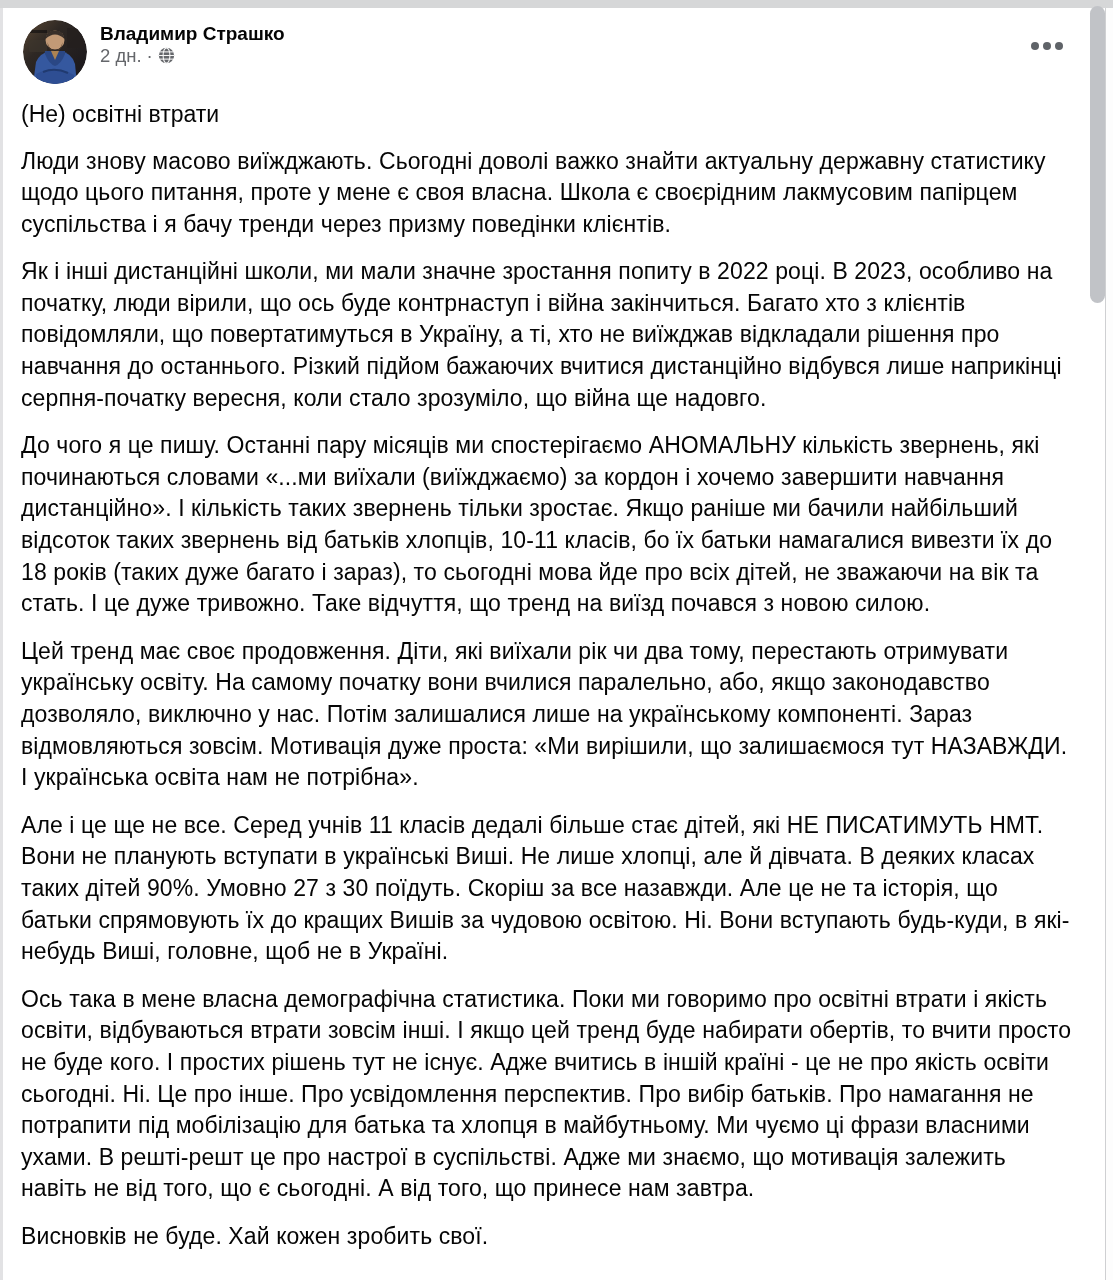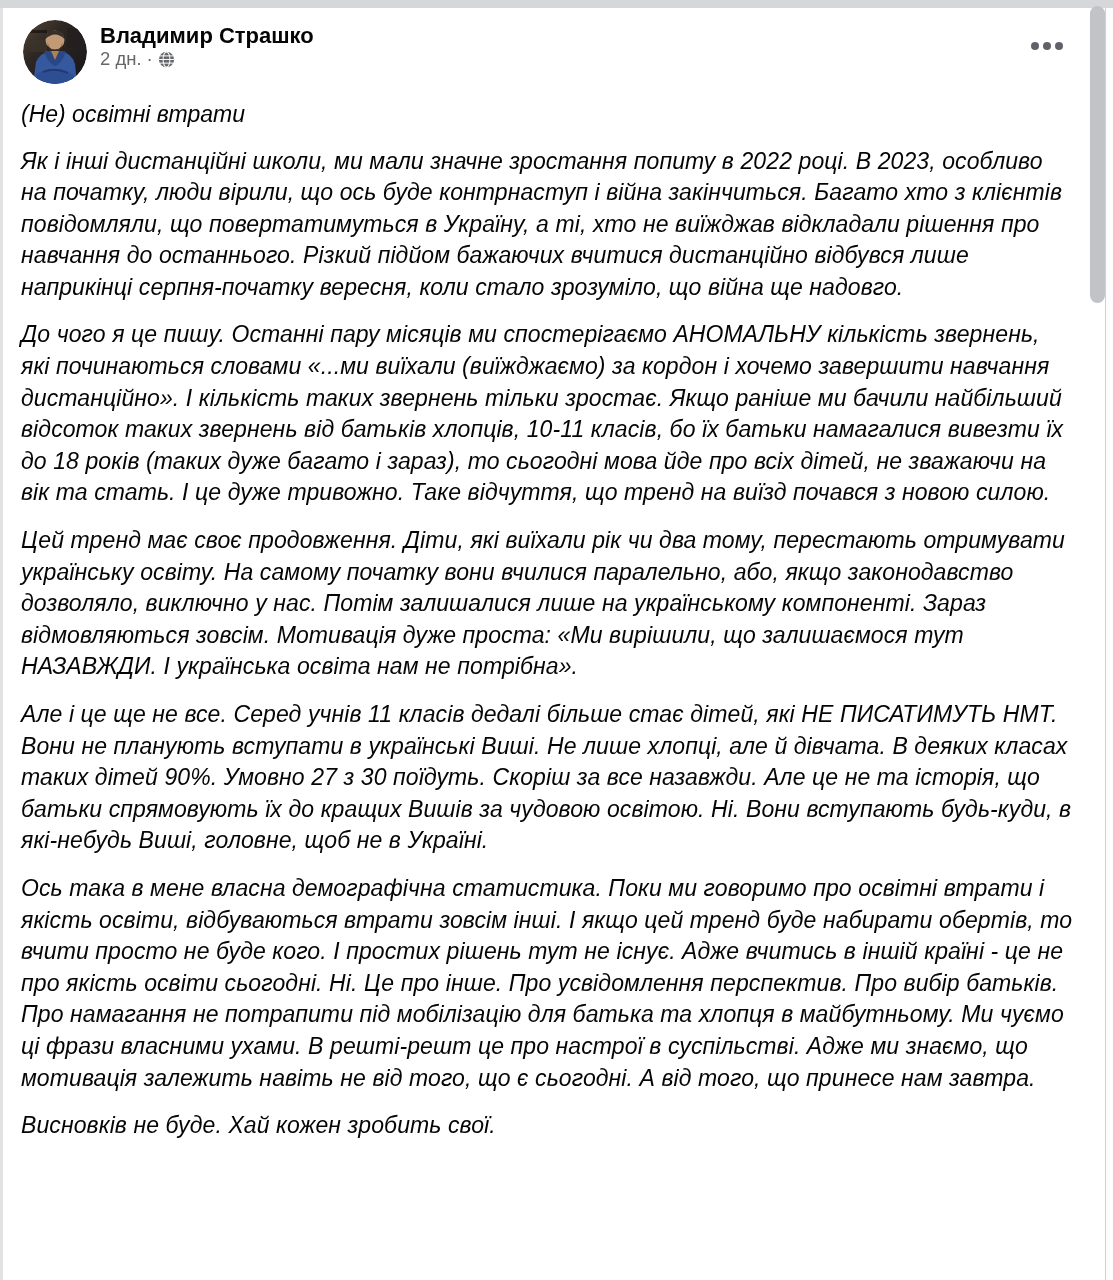--- a/index.html
+++ b/index.html
@@ -22,33 +22,33 @@
   }
 
   
   .post-header { position: relative; display: flex; align-items: flex-start; padding: 20px 20px 0 23px; }
   .avatar {
     width: 64px; height: 64px; border-radius: 50%;
     overflow: hidden; flex: 0 0 auto; cursor: pointer;
   }
   .avatar svg { display: block; }
   .header-info { margin-left: 13px; padding-top: 3px; }
-  .author-name { font-size: 22px; font-weight: 700; line-height: 1.15; color: #050505; cursor: pointer; }
+  .author-name { font-size: 19px; font-weight: 700; line-height: 1.15; color: #050505; cursor: pointer; }
   .meta-row { display: flex; align-items: center; color: #65676b; font-size: 18.5px; }
   .meta-sep { margin: 0 5px; }
   .globe { width: 17px; height: 17px; display: inline-block; }
   .menu-button {
     margin-left: auto; margin-top: 16px; margin-right: 26px;
     display: flex; gap: 4px; align-items: center;
     padding: 6px 4px; border-radius: 6px; cursor: pointer;
   }
   .menu-button .dot { width: 8px; height: 8px; border-radius: 50%; background: #5f6368; }
 
   
-  .post-body { padding: 0 40px 0 21px; font-style: italic; }
+  .post-body { padding: 0 40px 0 21px; }
   .post-title { font-size: 23px; line-height: 31.5px; margin: 15px 0 0 0; }
   .post-body p { font-size: 23px; line-height: 31.6px; margin: 15px 0 16px 0; letter-spacing: 0.1px; }
 </style>
 </head>
 <body>
 
 <div class="top-strip"></div>
 <div class="left-strip"></div>
 <div class="right-gutter"></div>
 <div class="right-border"></div>
@@ -108,19 +108,20 @@
   </div>
   <div class="menu-button" role="button" aria-label="Actions for this post">
     <span class="dot"></span>
     <span class="dot"></span>
     <span class="dot"></span>
   </div>
 </div>
 
 <div class="post-body">
   <div class="post-title">(Не) освітні втрати</div>
+  <p>Люди знову масово виїжджають. Сьогодні доволі важко знайти актуальну державну статистику щодо цього питання, проте у мене є своя власна. Школа є своєрідним лакмусовим папірцем суспільства і я бачу тренди через призму поведінки клієнтів.</p>
   <p>Як і інші дистанційні школи, ми мали значне зростання попиту в 2022 році. В 2023, особливо на початку, люди вірили, що ось буде контрнаступ і війна закінчиться. Багато хто з клієнтів повідомляли, що повертатимуться в Україну, а ті, хто не виїжджав відкладали рішення про навчання до останнього. Різкий підйом бажаючих вчитися дистанційно відбувся лише наприкінці серпня-початку вересня, коли стало зрозуміло, що війна ще надовго.</p>
   <p>До чого я це пишу. Останні пару місяців ми спостерігаємо АНОМАЛЬНУ кількість звернень, які починаються словами «...ми виїхали (виїжджаємо) за кордон і хочемо завершити навчання дистанційно». І кількість таких звернень тільки зростає. Якщо раніше ми бачили найбільший відсоток таких звернень від батьків хлопців, 10-11 класів, бо їх батьки намагалися вивезти їх до 18 років (таких дуже багато і зараз), то сьогодні мова йде про всіх дітей, не зважаючи на вік та стать. І це дуже тривожно. Таке відчуття, що тренд на виїзд почався з новою силою.</p>
   <p>Цей тренд має своє продовження. Діти, які виїхали рік чи два тому, перестають отримувати українську освіту. На самому початку вони вчилися паралельно, або, якщо законодавство дозволяло, виключно у нас. Потім залишалися лише на українському компоненті. Зараз відмовляються зовсім. Мотивація дуже проста: «Ми вирішили, що залишаємося тут НАЗАВЖДИ. І українська освіта нам не потрібна».</p>
   <p>Але і це ще не все. Серед учнів 11 класів дедалі більше стає дітей, які НЕ ПИСАТИМУТЬ НМТ. Вони не планують вступати в українські Виші. Не лише хлопці, але й дівчата. В деяких класах таких дітей 90%. Умовно 27 з 30 поїдуть. Скоріш за все назавжди. Але це не та історія, що батьки спрямовують їх до кращих Вишів за чудовою освітою. Ні. Вони вступають будь-куди, в які-небудь Виші, головне, щоб не в Україні.</p>
   <p>Ось така в мене власна демографічна статистика. Поки ми говоримо про освітні втрати і якість освіти, відбуваються втрати зовсім інші. І якщо цей тренд буде набирати обертів, то вчити просто не буде кого. І простих рішень тут не існує. Адже вчитись в іншій країні - це не про якість освіти сьогодні. Ні. Це про інше. Про усвідомлення перспектив. Про вибір батьків. Про намагання не потрапити під мобілізацію для батька та хлопця в майбутньому. Ми чуємо ці фрази власними ухами. В решті-решт це про настрої в суспільстві. Адже ми знаємо, що мотивація залежить навіть не від того, що є сьогодні. А від того, що принесе нам завтра.</p>
   <p>Висновків не буде. Хай кожен зробить свої.</p>
 </div>
 
 </body></html>

